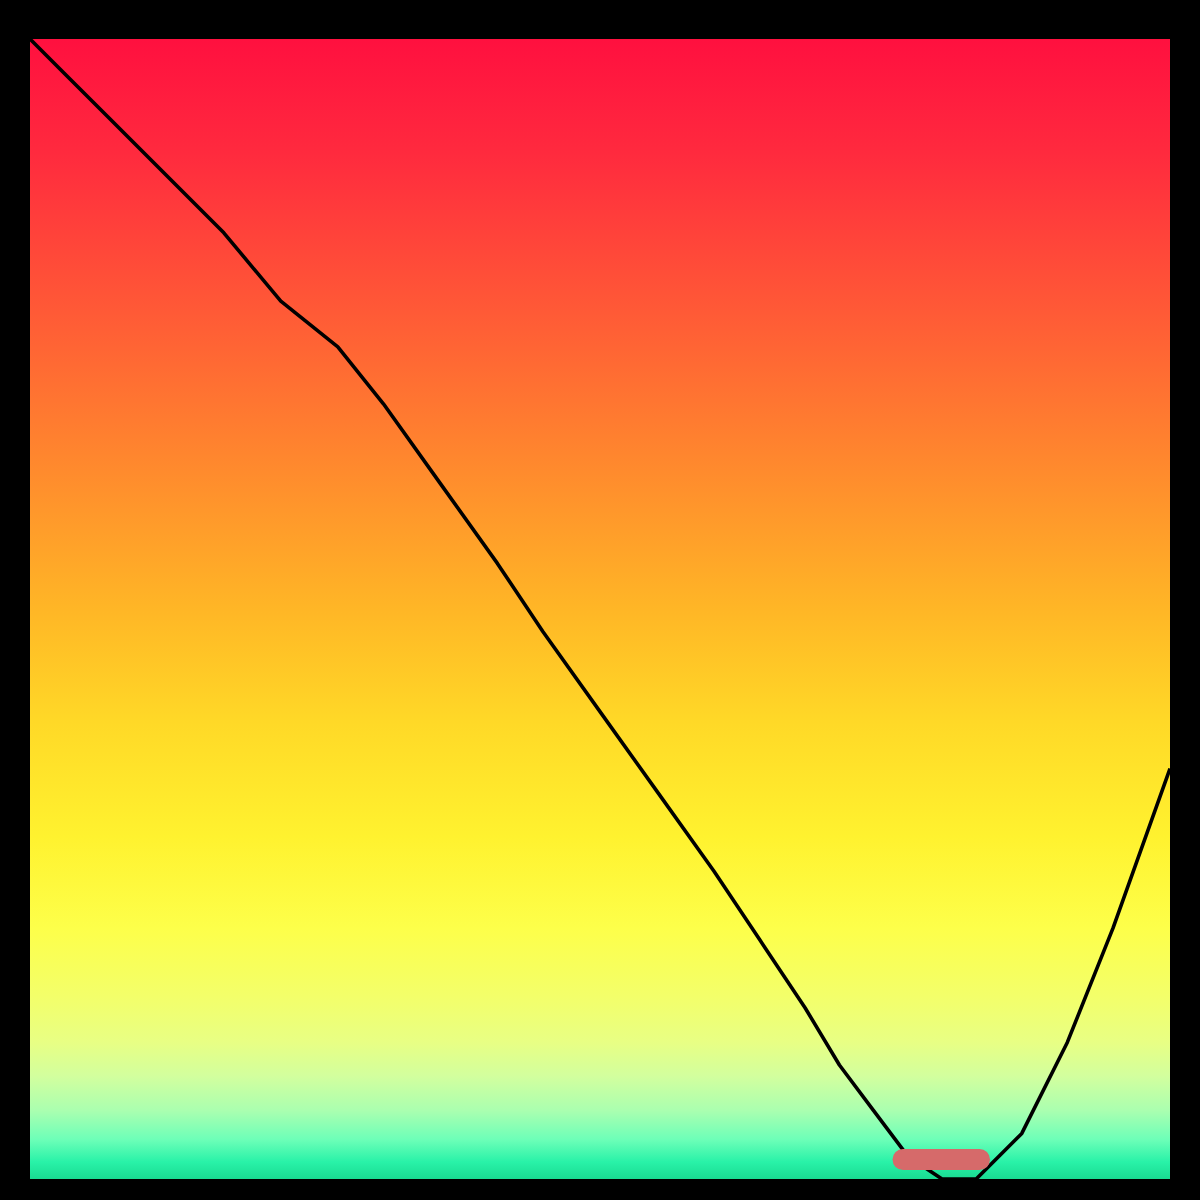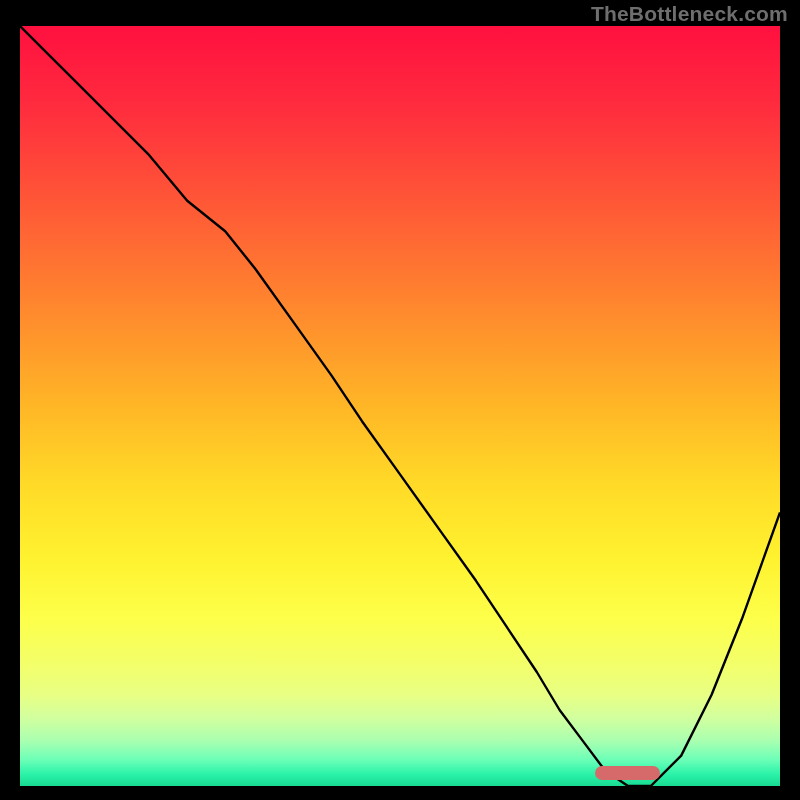--- a/index.html
+++ b/index.html
@@ -73,21 +73,20 @@
     position: absolute;
     height: 14px;
     border-radius: 7px;
     background: #d66a6a;
   }
 </style>
 </head>
 <body>
 
 <div class="stage">
-  <div class="watermark">TheBottleneck.com</div>
 
   <div class="plot">
     <div class="gradient"></div>
 
     <svg class="curve" viewBox="0 0 760 760" preserveAspectRatio="none">
       <path class="line" d="M0.0 0.0 L22.8 22.8 L53.2 53.2 L91.2 91.2 L129.2 129.2 L167.2 174.8 L205.2 205.2 L235.6 243.2 L273.6 296.4 L311.6 349.6 L342.0 395.2 L380.0 448.4 L418.0 501.6 L456.0 554.8 L486.4 600.4 L516.8 646.0 L539.6 684.0 L562.4 714.4 L585.2 744.8 L608.0 760.0 L630.8 760.0 L661.2 729.6 L691.6 668.8 L722.0 592.8 L760.0 486.4"></path>
     </svg>
 
     <div class="marker" style="left:575px;width:65px;top:740px;"></div>
   </div>

